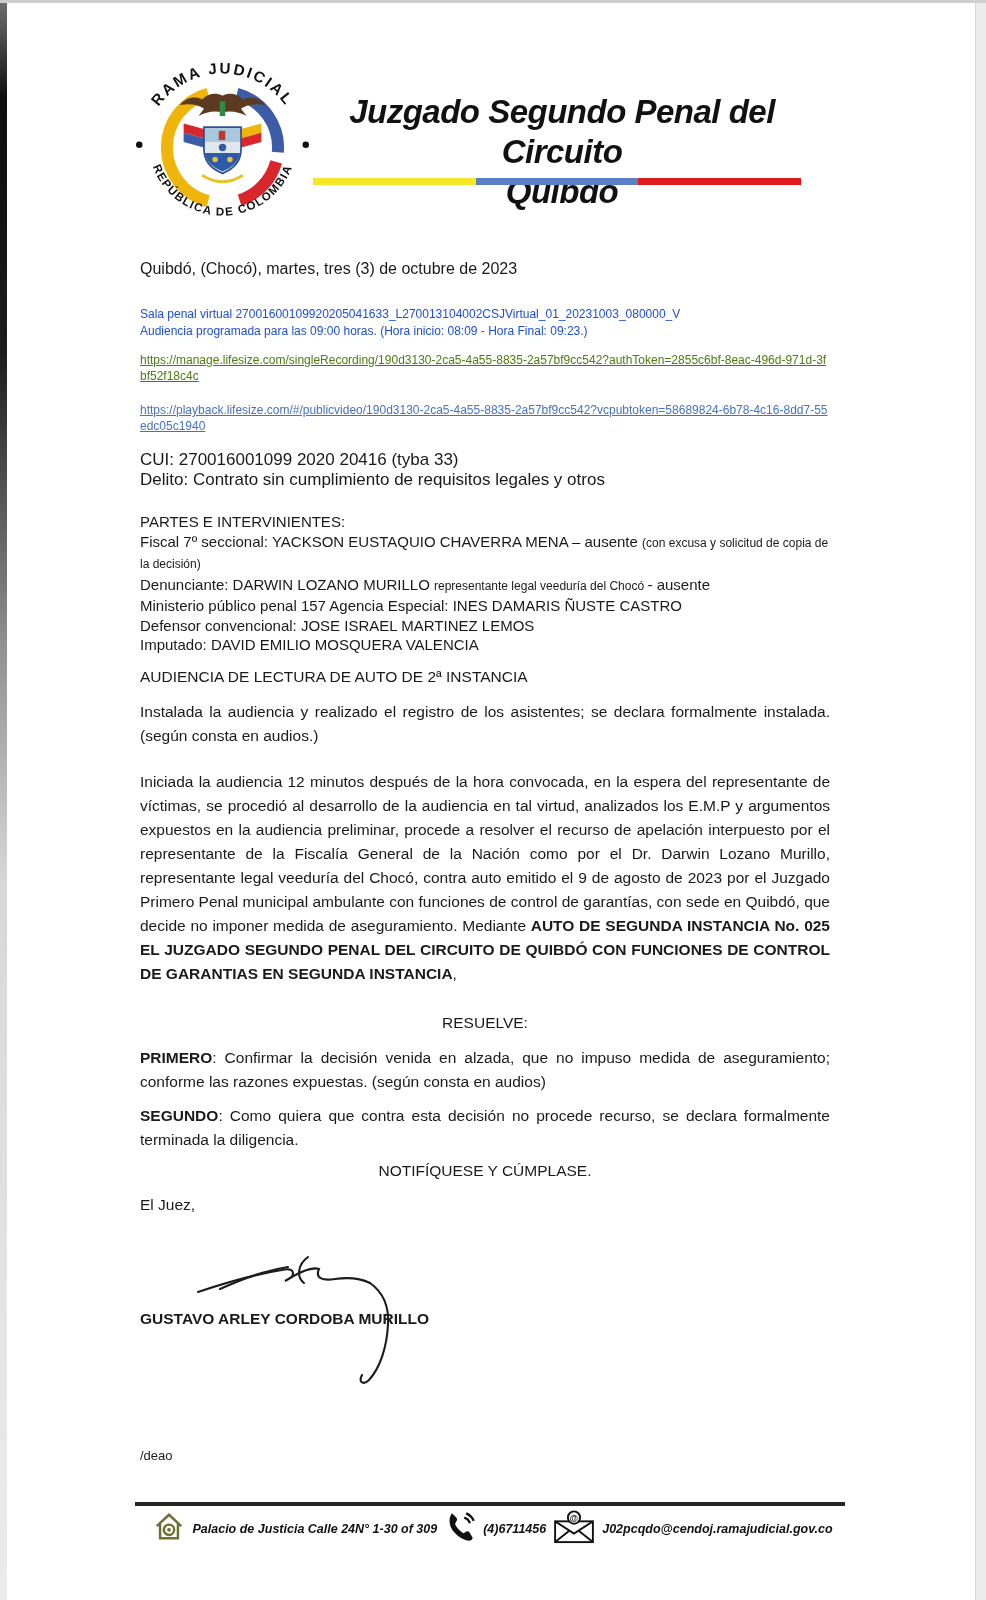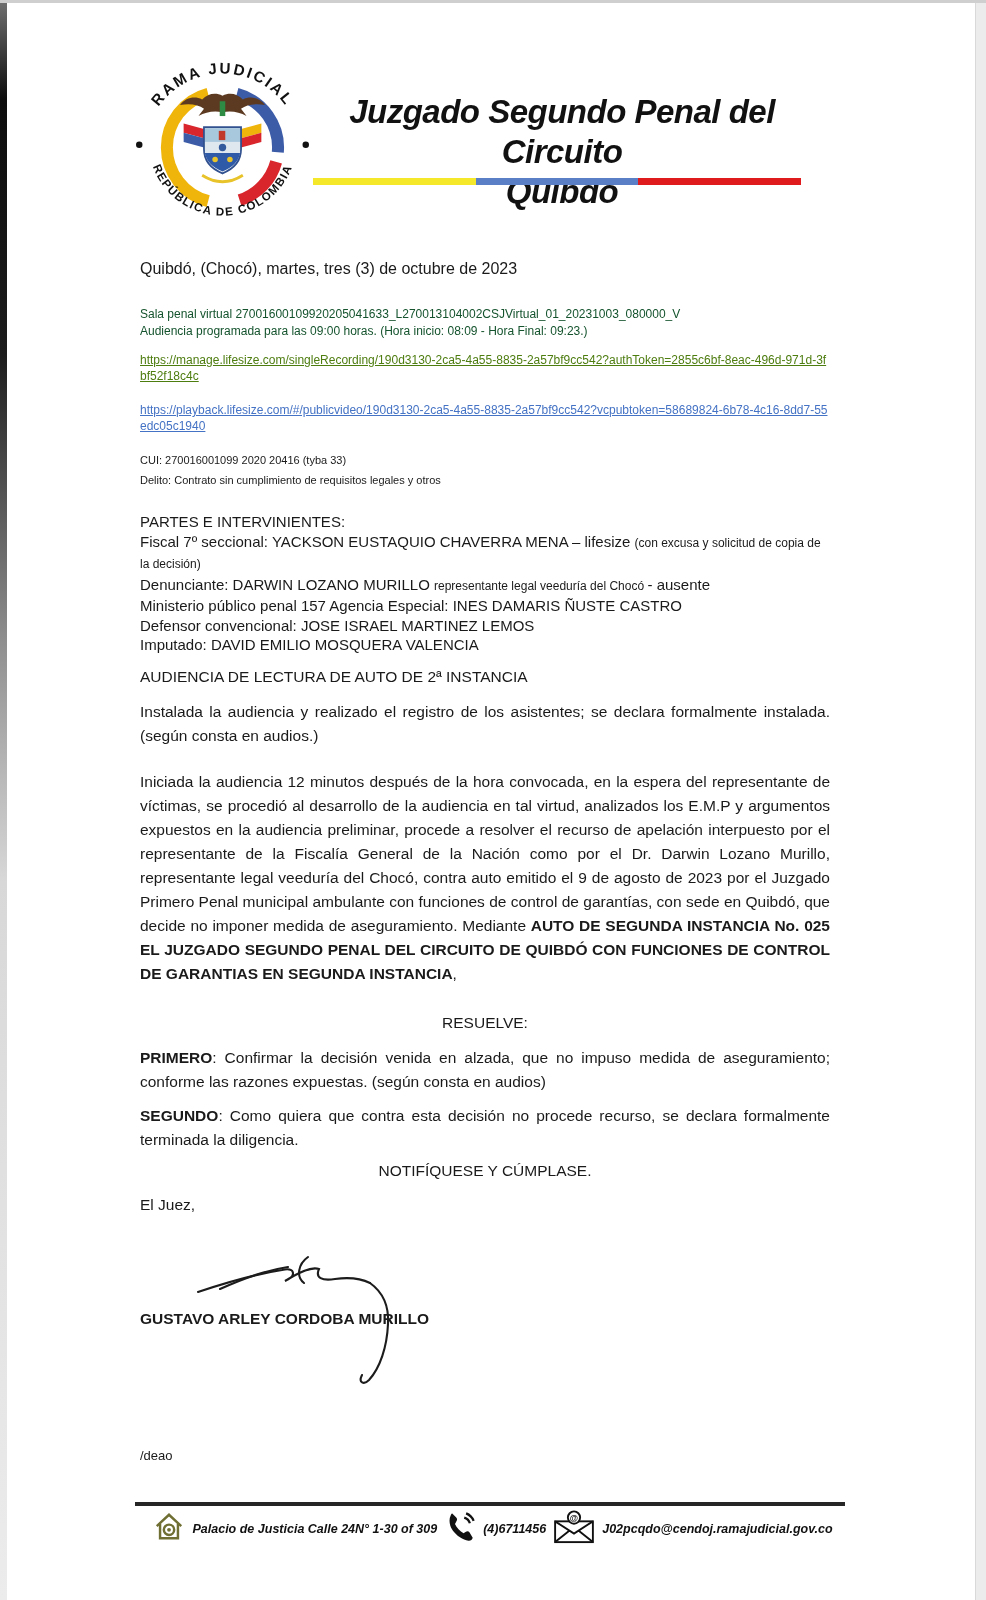--- a/index.html
+++ b/index.html
@@ -14,25 +14,25 @@
   .abs{position:absolute;}
   .col{left:140px;width:690px;}
 
   
   .title-wrap{left:318px;top:92px;width:488px;text-align:center;}
   .title-line{font-size:33px;font-weight:bold;font-style:italic;letter-spacing:-0.5px;line-height:40px;color:#111;}
   .divider{left:313px;top:178px;width:488px;height:7px;display:flex;}
   .divider span{flex:1;height:7px;}
 
   .dateline{top:260px;font-size:16px;}
-  .session{top:306px;font-size:12px;line-height:17px;color:#14532d;}
+  .session{top:306px;font-size:12px;line-height:17px;color:#1d4ed8;}
   .doc-link{display:block;font-size:12px;line-height:16px;text-decoration:underline;word-break:break-all;cursor:pointer;}
   .link1{top:352px;} .link2{top:402px;}
 
-  .case{top:450px;font-size:11px;line-height:20px;}
+  .case{top:450px;font-size:17px;line-height:20px;}
   .parties{top:512px;font-size:15px;line-height:19.5px;}
   .parties .sm{font-size:12px;}
   .hearing{top:668px;font-size:15.5px;}
   .just{text-align:justify;font-size:15.5px;line-height:24px;margin:0;}
   .p1{top:700px;} .p2{top:770px;}
   .center{text-align:center;font-size:15.5px;}
   .resuelve{top:1014px;} .primero{top:1046px;} .segundo{top:1104px;}
   .notif{top:1162px;} .eljuez{top:1196px;font-size:15.5px;}
   .judge-name{top:1310px;font-size:15.5px;font-weight:bold;z-index:1;}
   .sig{left:192px;top:1252px;z-index:2;}
@@ -114,21 +114,21 @@
   <a class="abs col doc-link link2" style="color: rgb(68, 114, 196);">https://playback.lifesize.com/#/publicvideo/190d3130-2ca5-4a55-8835-2a57bf9cc542?vcpubtoken=58689824-6b78-4c16-8dd7-55edc05c1940</a>
 
   <div class="abs col case">
     <div>CUI: 270016001099 2020 20416 (tyba 33)</div>
     <div>Delito: Contrato sin cumplimiento de requisitos legales y otros</div>
   </div>
 
   <div class="abs col parties">
     <div>PARTES E INTERVINIENTES:</div>
     <div>
-      <span>Fiscal 7º seccional: YACKSON EUSTAQUIO CHAVERRA MENA – lifesize </span><span class="sm">(con excusa y solicitud de copia de la decisión)</span>
+      <span>Fiscal 7º seccional: YACKSON EUSTAQUIO CHAVERRA MENA – ausente </span><span class="sm">(con excusa y solicitud de copia de la decisión)</span>
     </div>
     <div>
       <span>Denunciante: DARWIN LOZANO MURILLO </span><span class="sm">representante legal veeduría del Chocó </span><span>- ausente</span>
     </div>
     <div>Ministerio público penal 157 Agencia Especial: INES DAMARIS ÑUSTE CASTRO</div>
     <div>Defensor convencional: JOSE ISRAEL MARTINEZ LEMOS</div>
     <div>Imputado:  DAVID EMILIO MOSQUERA VALENCIA</div>
   </div>
 
   <div class="abs col hearing">AUDIENCIA DE LECTURA DE AUTO DE 2ª INSTANCIA</div>

